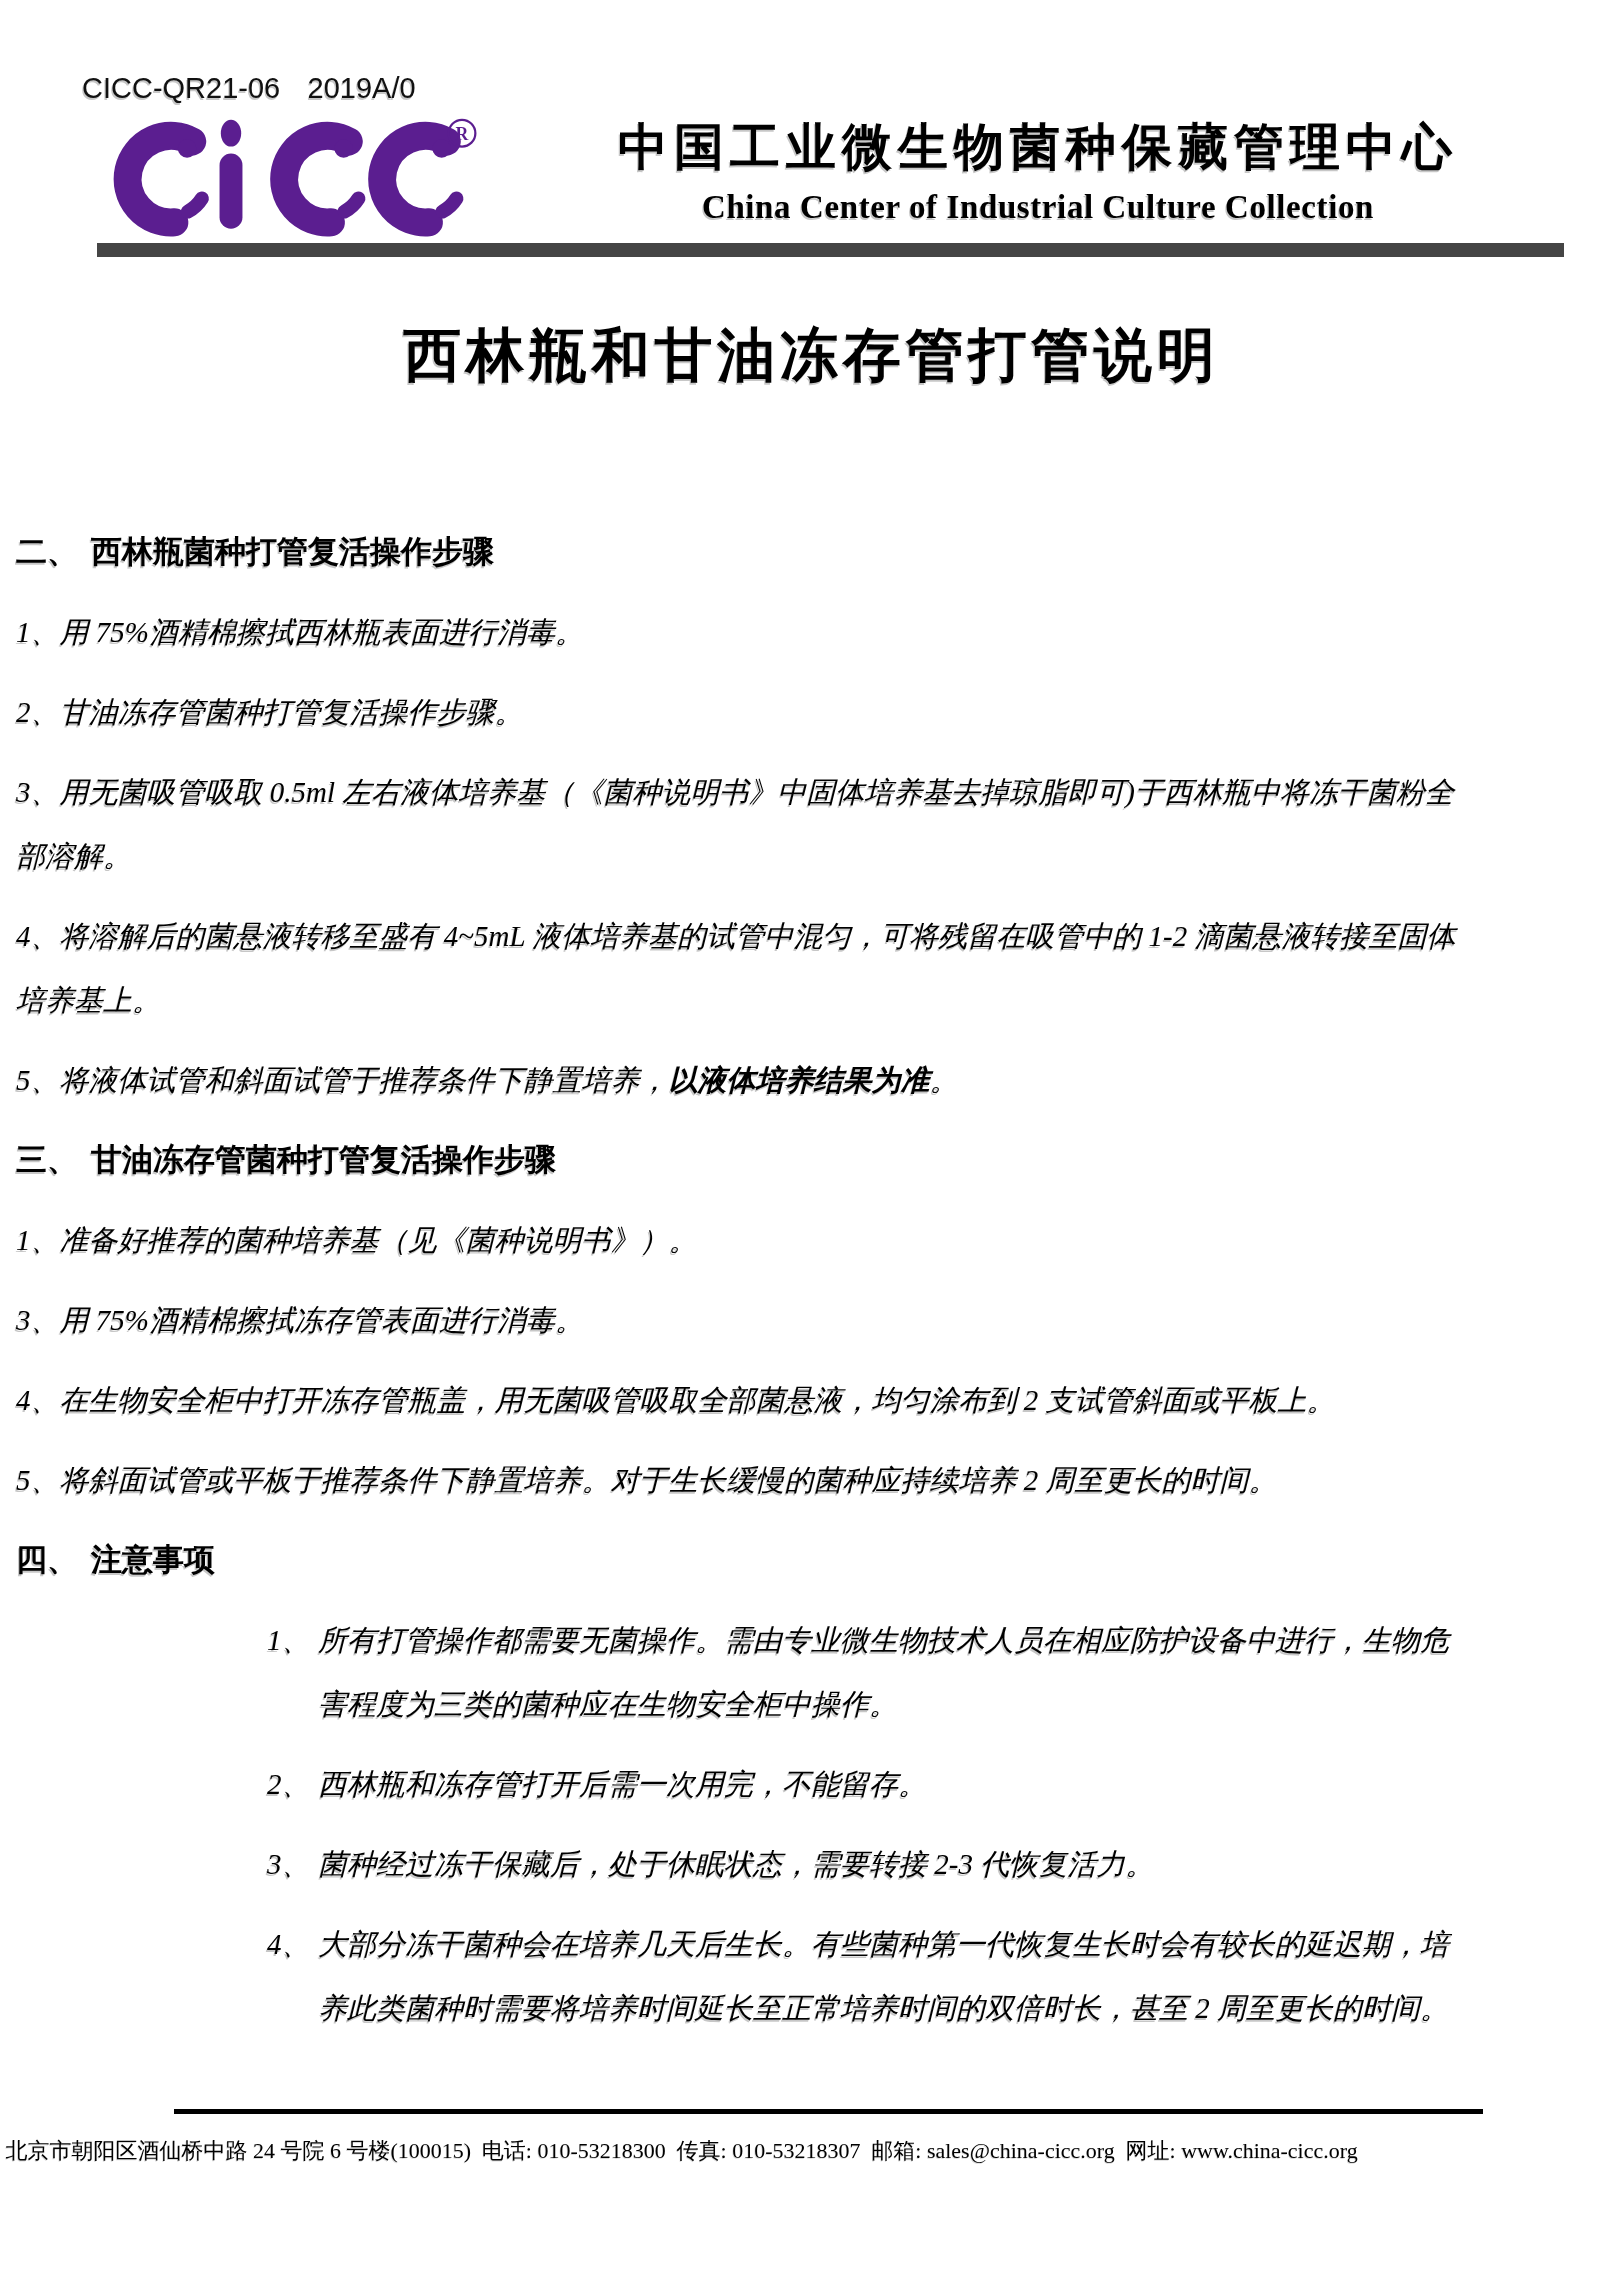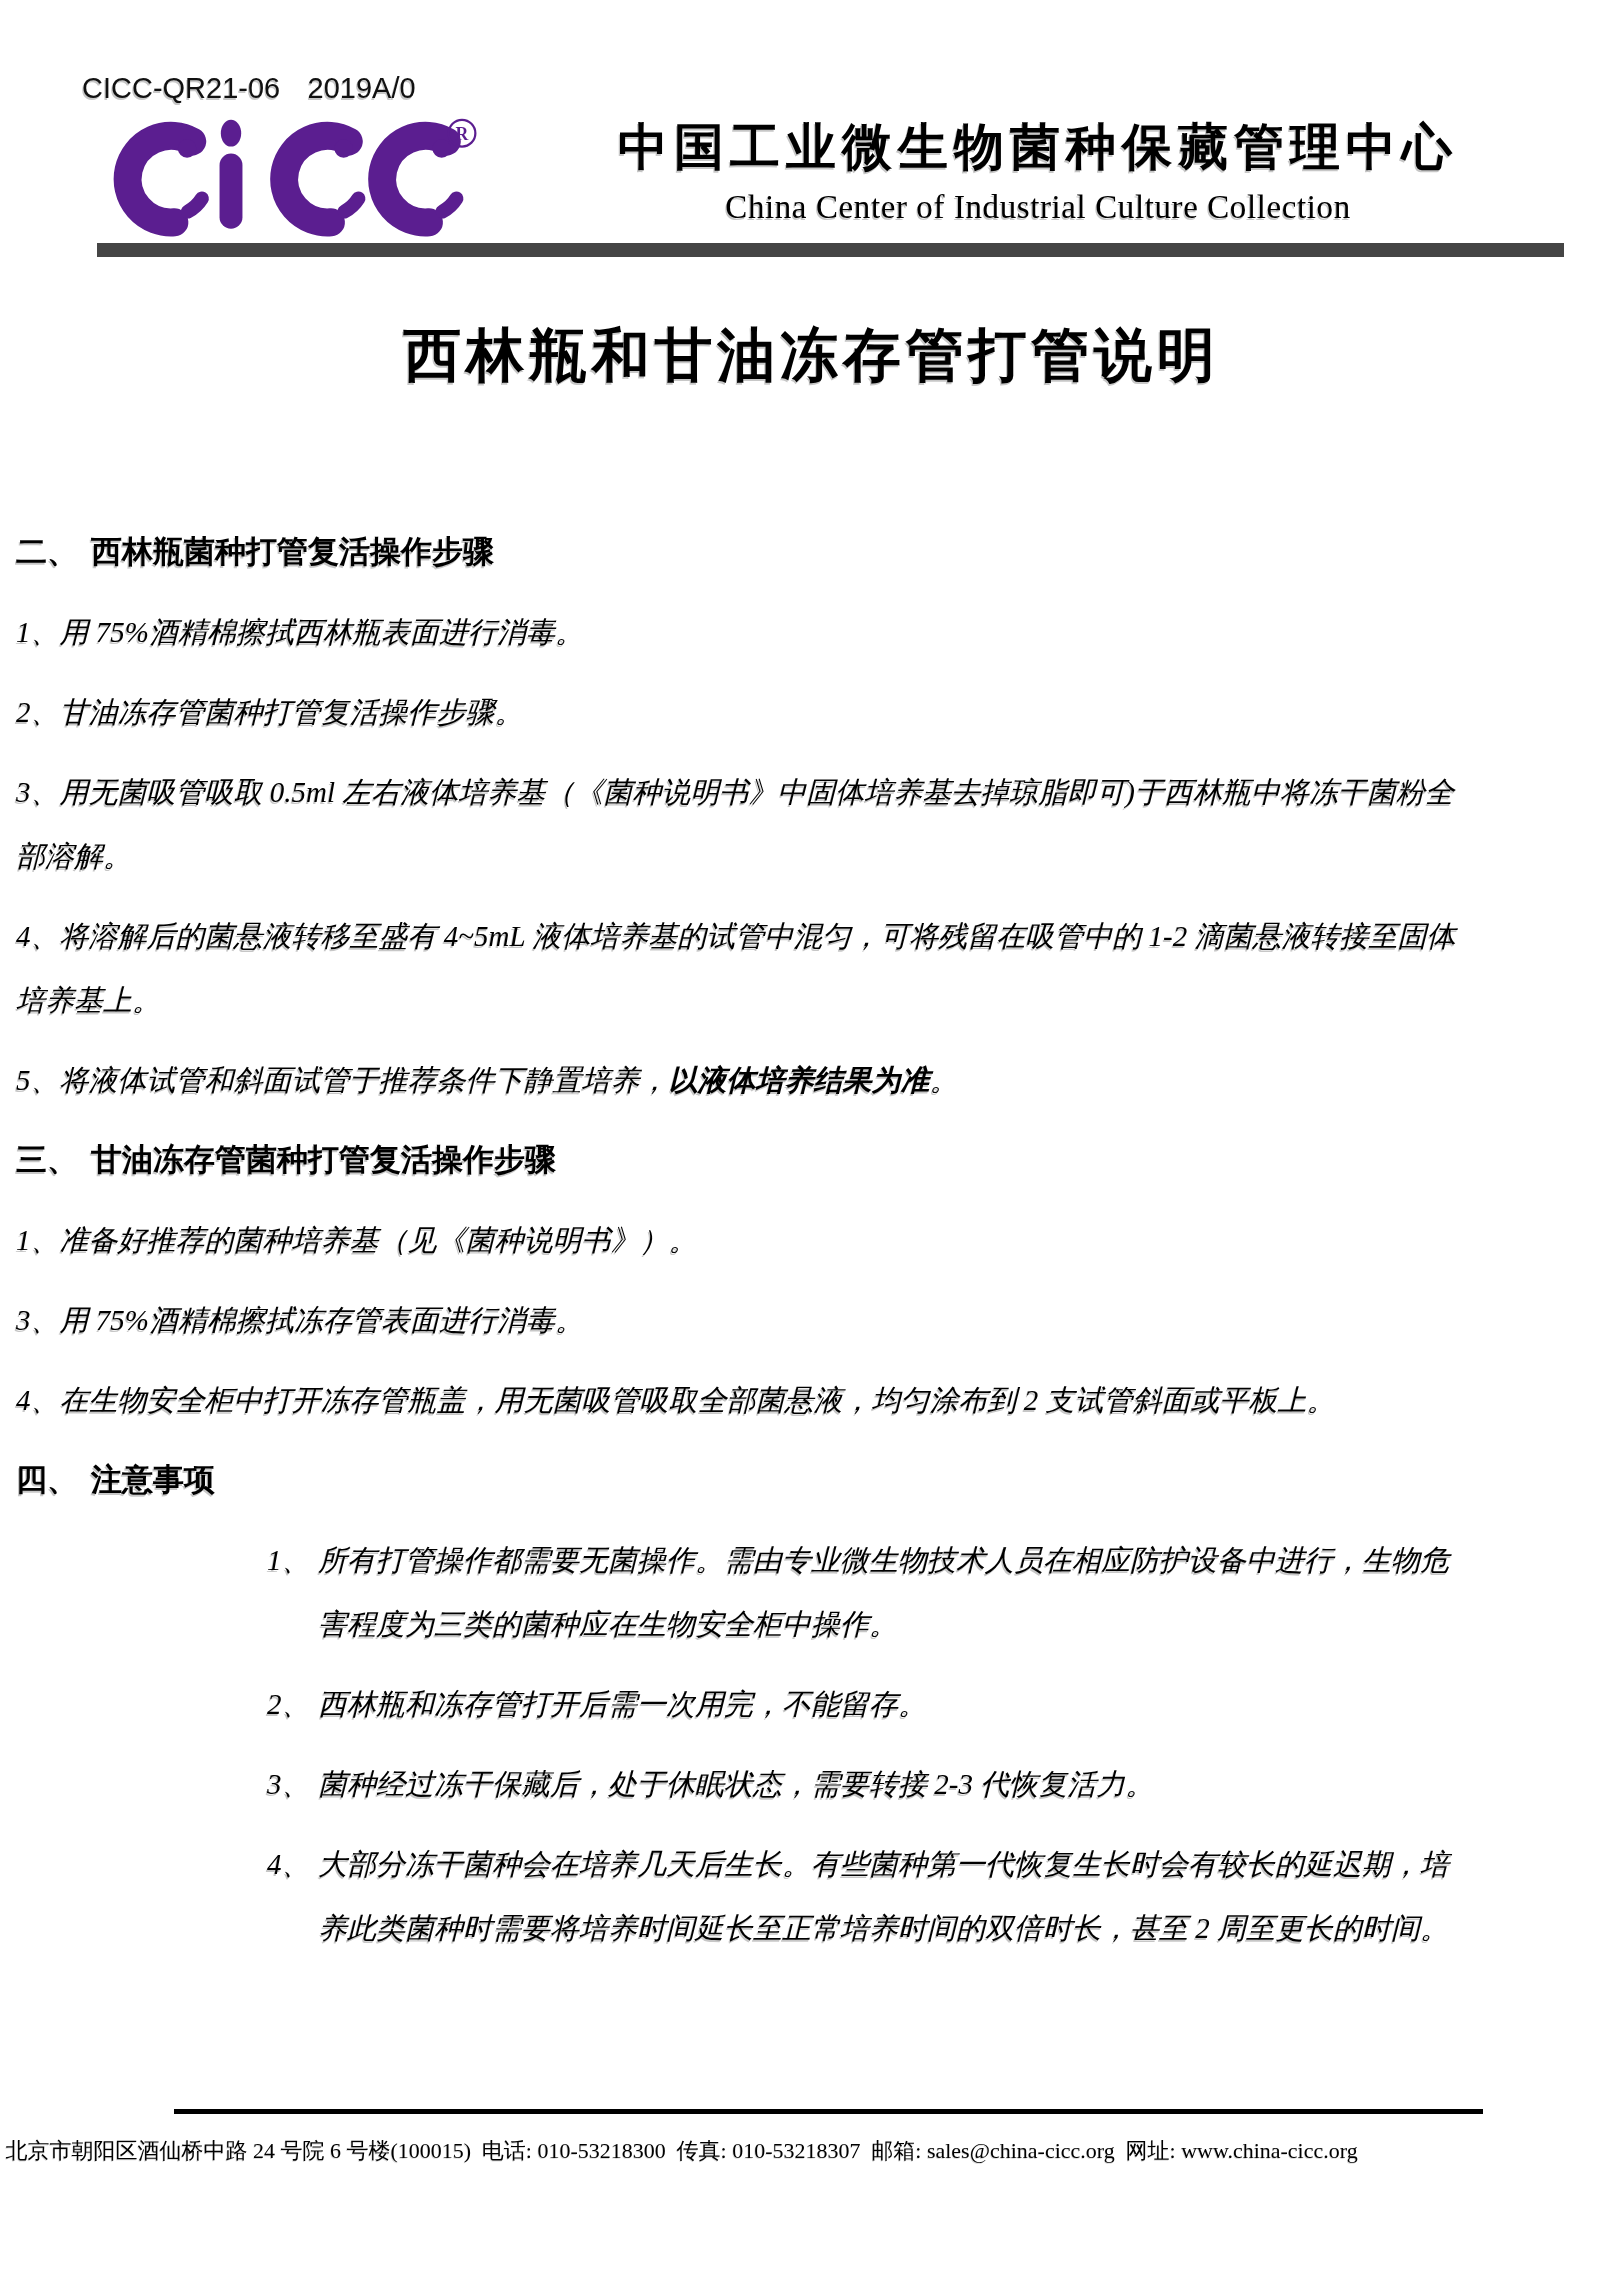--- a/index.html
+++ b/index.html
@@ -17,21 +17,21 @@
     font-family:"Liberation Sans","DejaVu Sans",sans-serif;
     font-size:29px; letter-spacing:0px; color:#111;
   }
   .doc-number .sp { display:inline-block; width:27.4px; }
   .logo-row { position:absolute; left:110px; top:109px; }
   .org-names {
     position:absolute; left:531px; top:112px; width:1014px;
     text-align:center; white-space:nowrap;
   }
   .org-zh { font-size:50px; font-weight:bold; letter-spacing:6px; line-height:70px; }
-  .org-en { font-size:33px; font-weight:normal; letter-spacing:0.6px; line-height:43px; margin-top:3.6px; }
+  .org-en { font-size:33px; font-weight:bold; letter-spacing:0.6px; line-height:43px; margin-top:3.6px; }
   .bar1 {
     position:absolute; left:97px; top:243px; width:1467px; height:14.3px;
     background:#454545;
   }
 
   
   .doc-title {
     position:absolute; top:317px; left:0; width:100%;
     text-align:center; font-size:58px; font-weight:bold;
     letter-spacing:4.8px; line-height:78px;
@@ -106,20 +106,21 @@
     <p class="item"><span class="num">3、</span><span>用无菌吸管吸取 0.5ml 左右液体培养基（《菌种说明书》中固体培养基去掉琼脂即可)于西林瓶中将冻干菌粉全部溶解。</span></p>
     <p class="item"><span class="num">4、</span><span>将溶解后的菌悬液转移至盛有 4~5mL 液体培养基的试管中混匀，可将残留在吸管中的 1-2 滴菌悬液转接至固体培养基上。</span></p>
     <p class="item"><span class="num">5、</span><span>将液体试管和斜面试管于推荐条件下静置培养，</span><b>以液体培养结果为准</b><span>。</span></p>
   </div>
 
   <div>
     <h2 class="sec-head"><span class="sec-label">三、</span><span>甘油冻存管菌种打管复活操作步骤</span></h2>
     <p class="item"><span class="num">1、</span><span>准备好推荐的菌种培养基（见《菌种说明书》）。</span></p>
     <p class="item"><span class="num">3、</span><span>用 75%酒精棉擦拭冻存管表面进行消毒。</span></p>
     <p class="item"><span class="num">4、</span><span>在生物安全柜中打开冻存管瓶盖，用无菌吸管吸取全部菌悬液，均匀涂布到 2 支试管斜面或平板上。</span></p>
+    <p class="item"><span class="num">5、</span><span>将斜面试管或平板于推荐条件下静置培养。对于生长缓慢的菌种应持续培养 2 周至更长的时间。</span></p>
   </div>
 
   <div class="sec-wide">
     <h2 class="sec-head"><span class="sec-label">四、</span><span>注意事项</span></h2>
     <p class="item"><span class="num">1、</span><span>所有打管操作都需要无菌操作。需由专业微生物技术人员在相应防护设备中进行，生物危害程度为三类的菌种应在生物安全柜中操作。</span></p>
     <p class="item"><span class="num">2、</span><span>西林瓶和冻存管打开后需一次用完，不能留存。</span></p>
     <p class="item"><span class="num">3、</span><span>菌种经过冻干保藏后，处于休眠状态，需要转接 2-3 代恢复活力。</span></p>
     <p class="item"><span class="num">4、</span><span>大部分冻干菌种会在培养几天后生长。有些菌种第一代恢复生长时会有较长的延迟期，培养此类菌种时需要将培养时间延长至正常培养时间的双倍时长，甚至 2 周至更长的时间。</span></p>
   </div>
 

